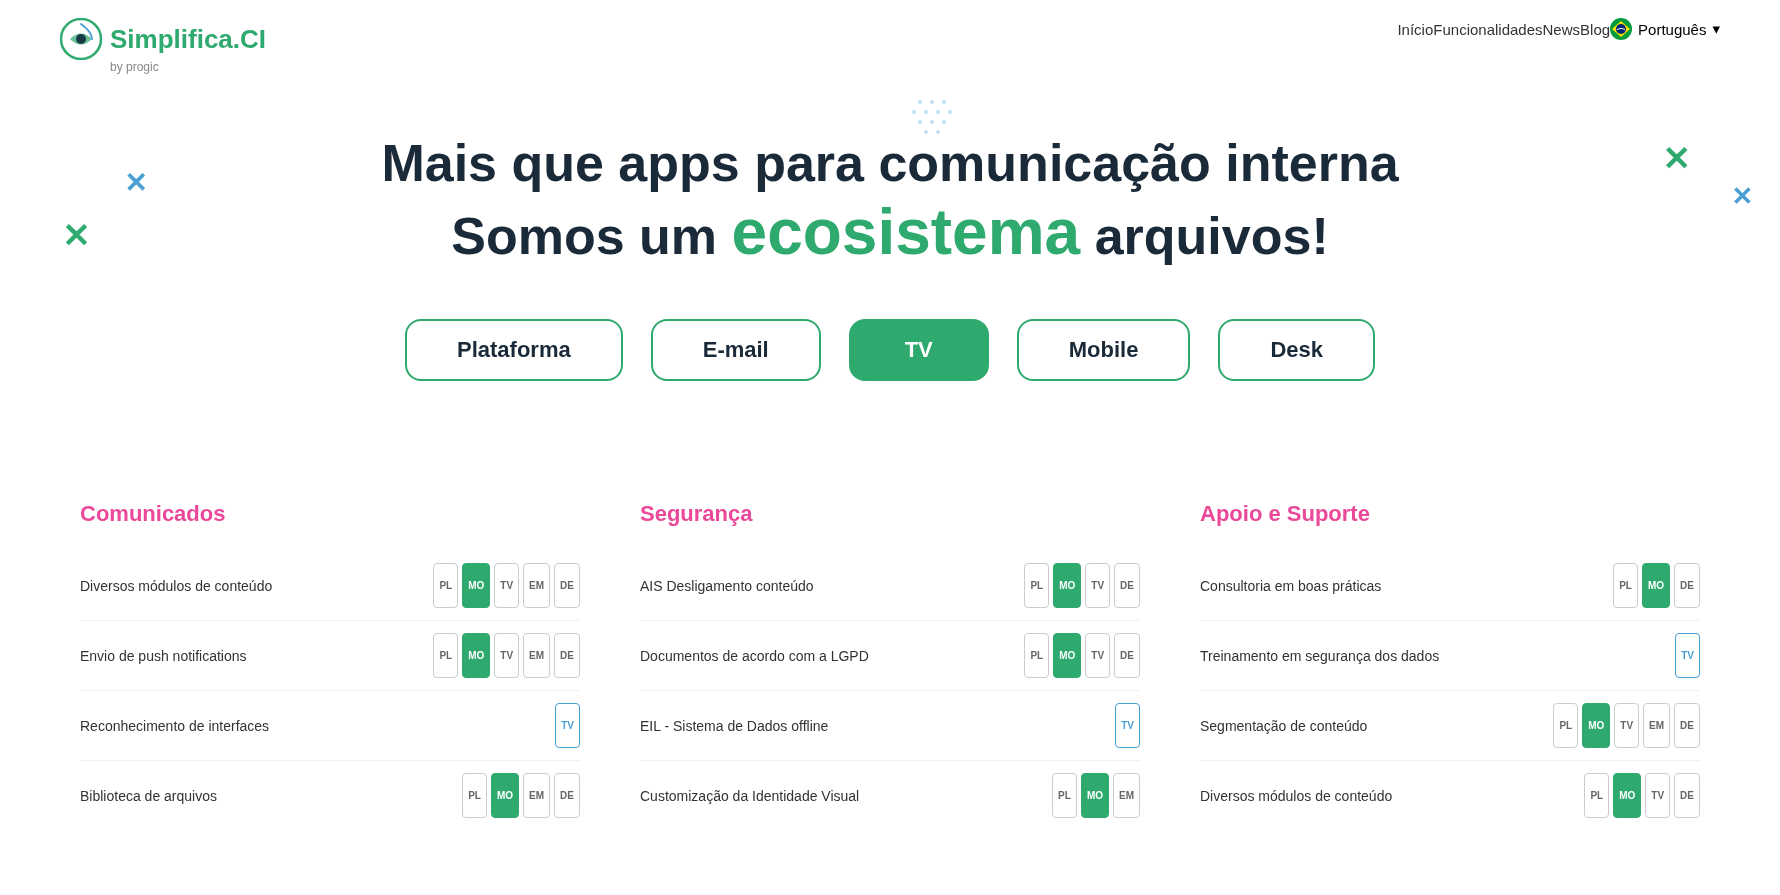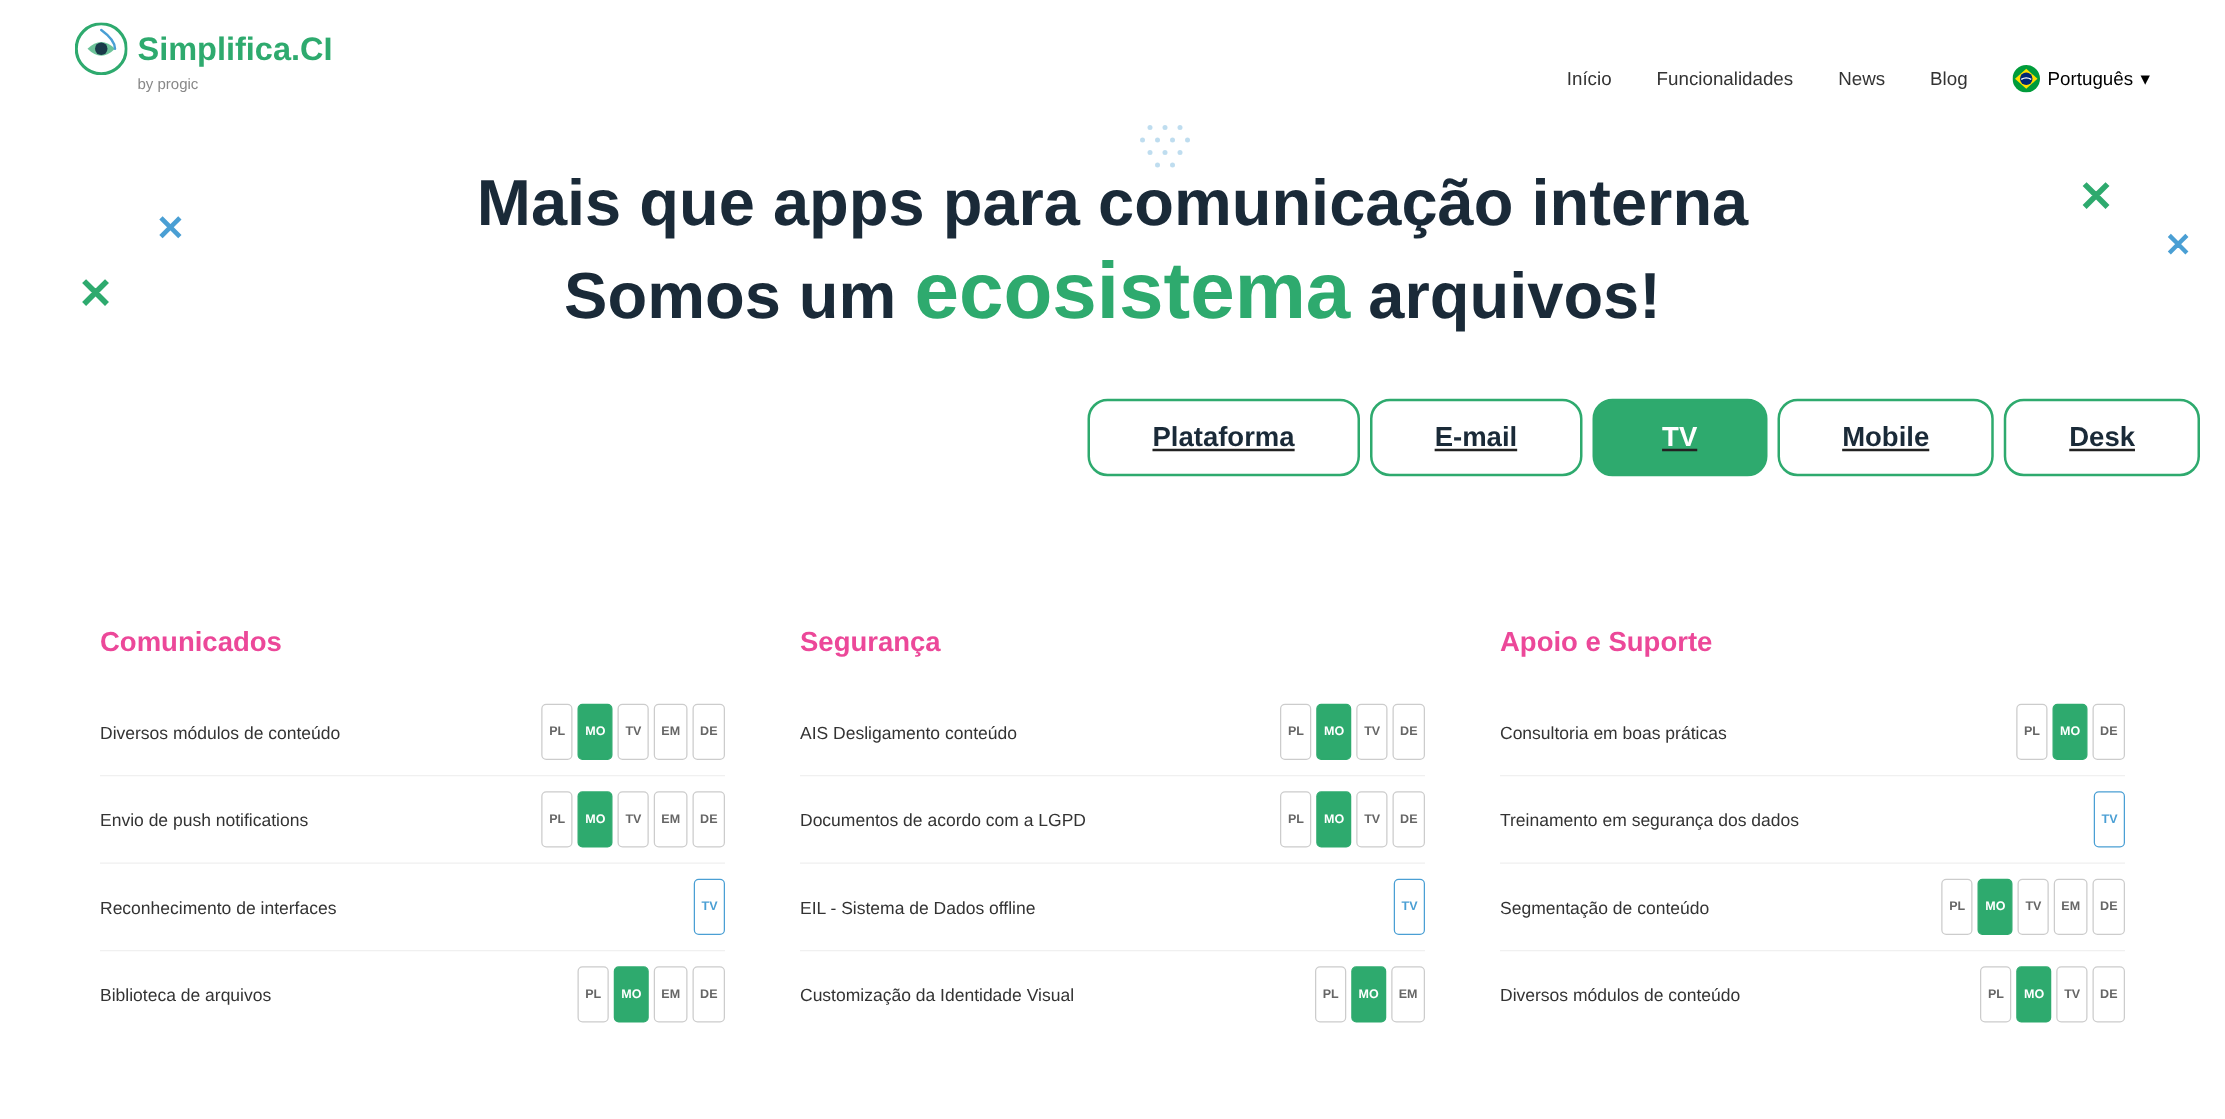--- a/index.html
+++ b/index.html
@@ -1,21 +1,21 @@
 <!DOCTYPE html>
 <html><head>
   <meta charset="utf-8">
   <style>
     * { box-sizing: border-box; margin: 0; padding: 0; }
     body { font-family: 'Segoe UI', Arial, sans-serif; background: #fff; color: #222; overflow-x: hidden; }
 
     
     header {
       display: flex;
-      align-items: flex-end;
+      align-items: flex-start;
       justify-content: space-between;
       padding: 18px 60px;
       position: relative;
       z-index: 10;
     }
     .logo-wrap {
       display: flex;
       flex-direction: column;
       align-items: flex-start;
     }
@@ -35,21 +35,20 @@
     }
     .logo-text span { color: #2eaa6e; }
     .logo-sub {
       font-size: 12px;
       color: #888;
       margin-left: 50px;
     }
     nav {
       display: flex;
       align-items: center;
-      gap: 36px;
       margin-left: 16px;
     }
     nav a {
       text-decoration: none;
       color: #333;
       font-size: 15px;
       font-weight: 500;
     }
     .lang-btn {
       display: flex;
@@ -86,25 +85,24 @@
       line-height: 1.2;
       margin-bottom: 10px;
     }
     .hero h1 .eco {
       color: #2eaa6e;
       font-size: 64px;
     }
 
     .tab-buttons {
       display: flex;
-      justify-content: flex-end;
-      gap: 8px;
+      justify-content: center;
+      gap: 28px;
       margin-top: 48px;
       flex-wrap: wrap;
-      text-decoration: underline;
     }
     .tab-btn {
       border: 2.5px solid #2eaa6e;
       background: #fff;
       border-radius: 16px;
       padding: 16px 50px;
       font-size: 22px;
       font-weight: 600;
       color: #1a2a38;
       cursor: pointer;

